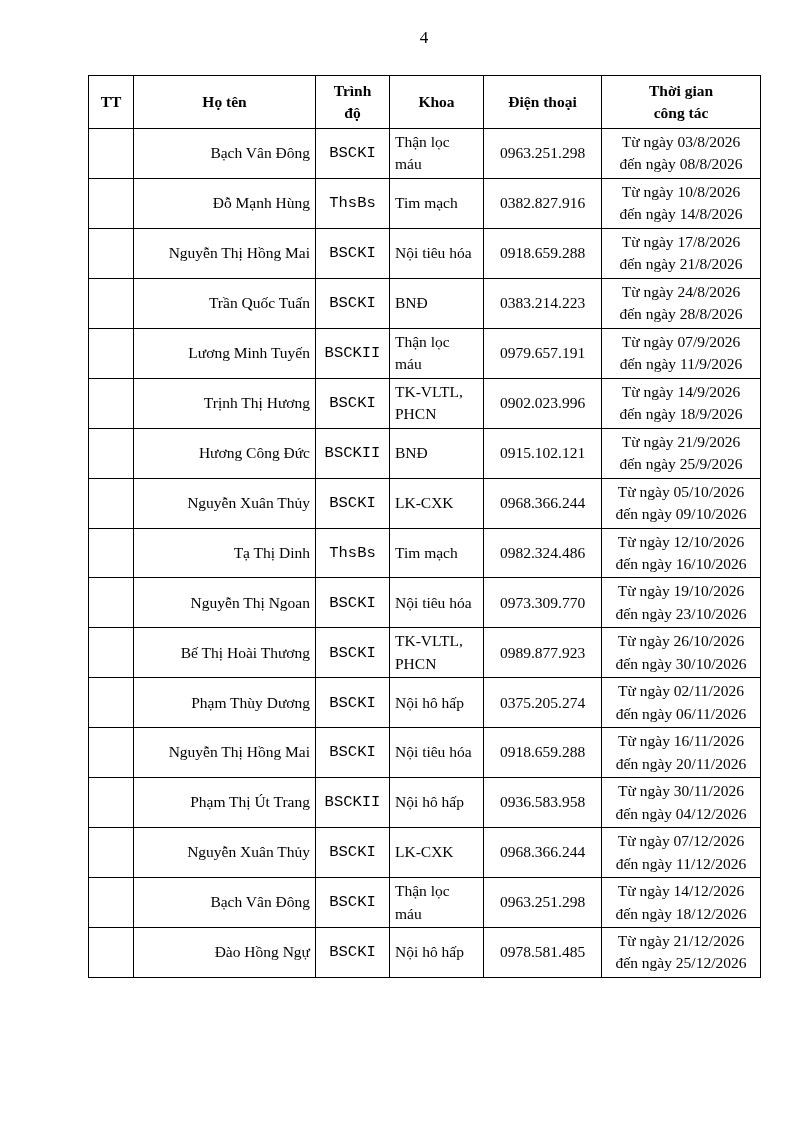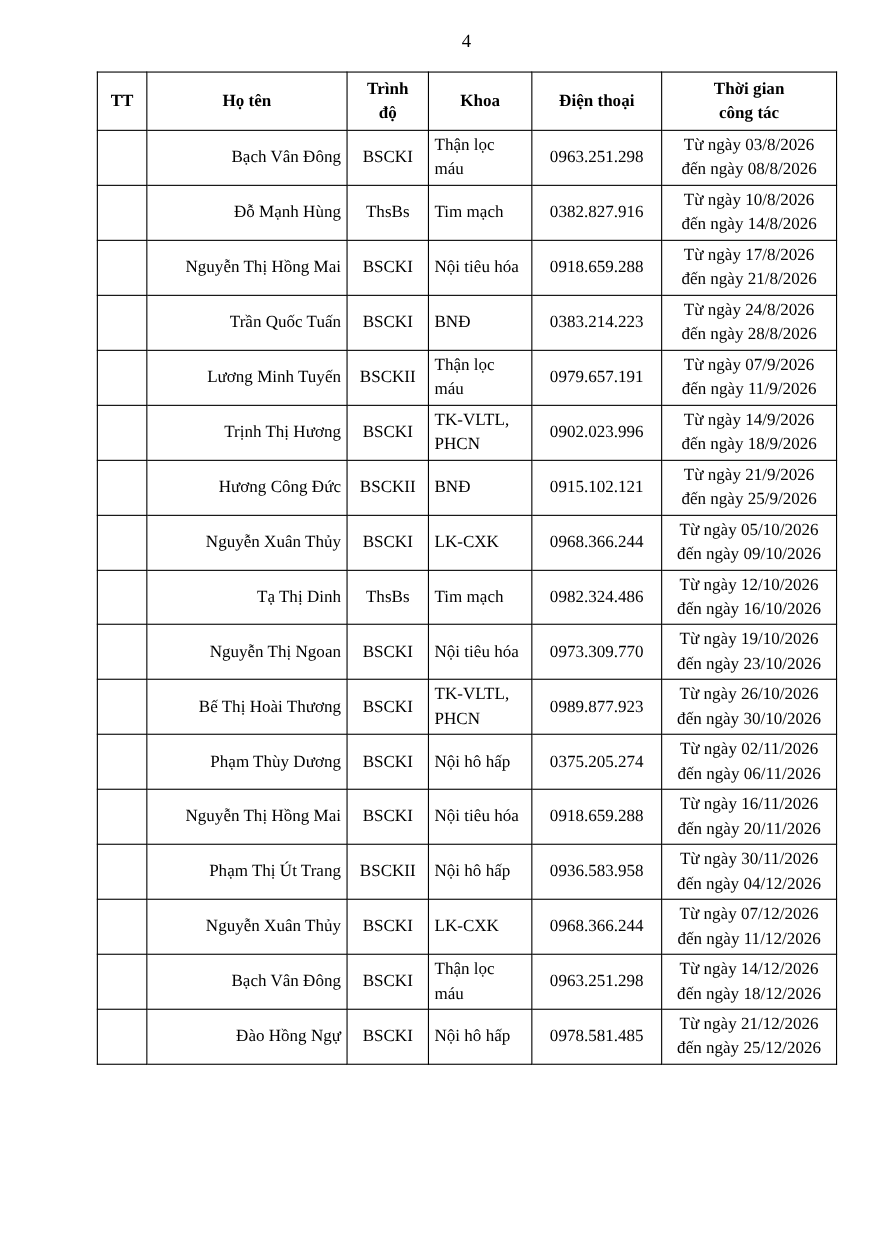--- a/index.html
+++ b/index.html
@@ -21,41 +21,41 @@
     margin: 0 0 0 88px;
     padding-top: 27px;
     text-align: center;
     font-size: 17px;
     line-height: 21px;
   }
   table.schedule {
     border-collapse: collapse;
     table-layout: fixed;
     width: 672px;
-    margin: 17px 0 0 88px;
+    margin: 27px 0 0 88px;
   }
   th, td {
     border: 1px solid #000000;
     vertical-align: middle;
     font-size: 15.5px;
     line-height: 1.45;
     padding: 2px 5px;
     overflow: hidden;
   }
   thead th {
     font-weight: bold;
     text-align: center;
     height: 48px;
   }
   tbody td {
     height: 42px;
   }
   .c-tt     { text-align: center; padding-left: 44px; }
   .c-name   { text-align: right; padding-left: 10px; }
-  .c-degree { text-align: center; }
+  .c-degree { text-align: center; font-family: Liberation Mono, monospace; }
   .c-dept   { }
   .c-phone  { text-align: center; }
   .c-time   { text-align: center; padding-left: 2px; padding-right: 2px; }
 </style>
 </head>
 <body>
 
 <div class="page">
 
   <div class="page-number">4</div>

